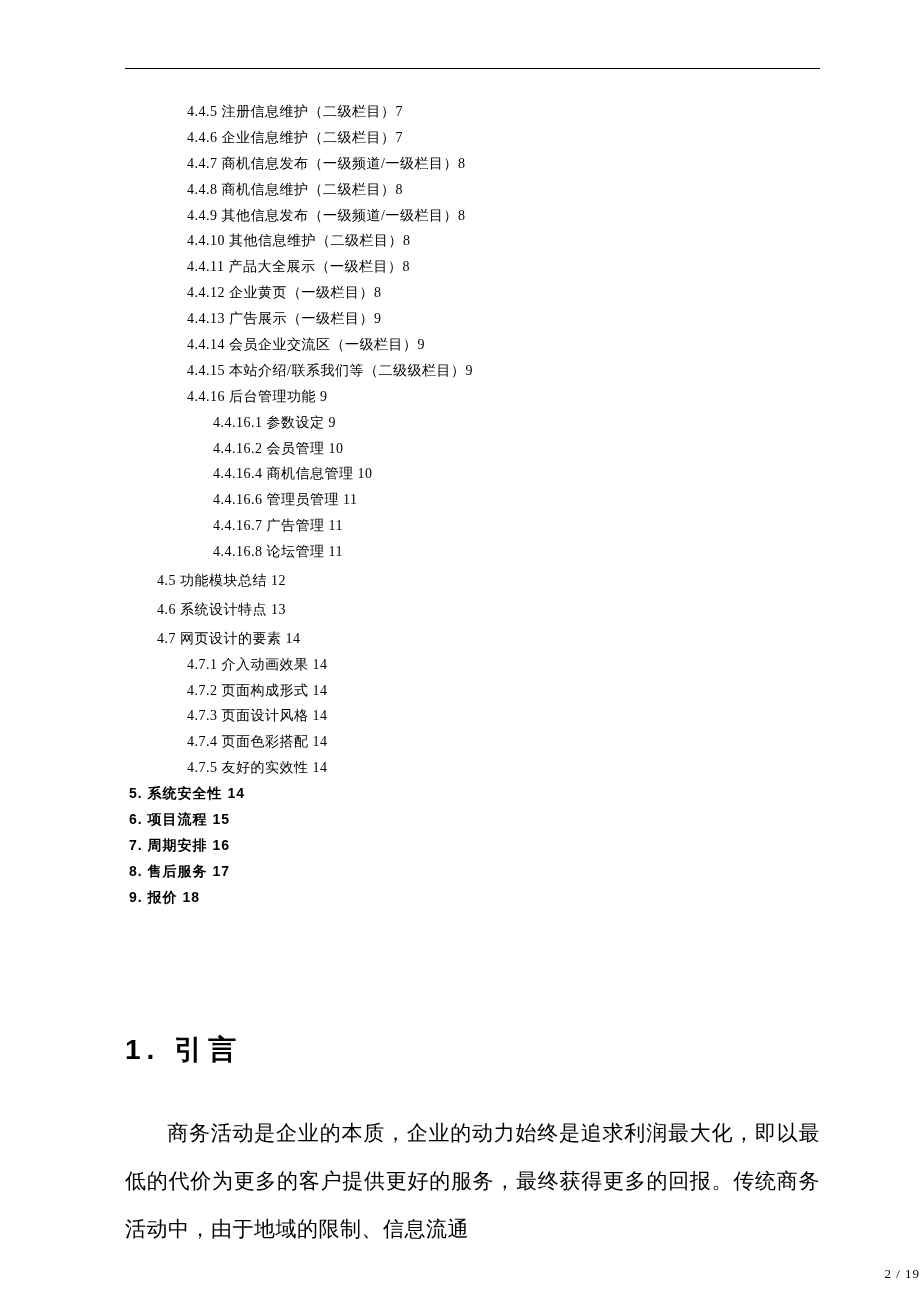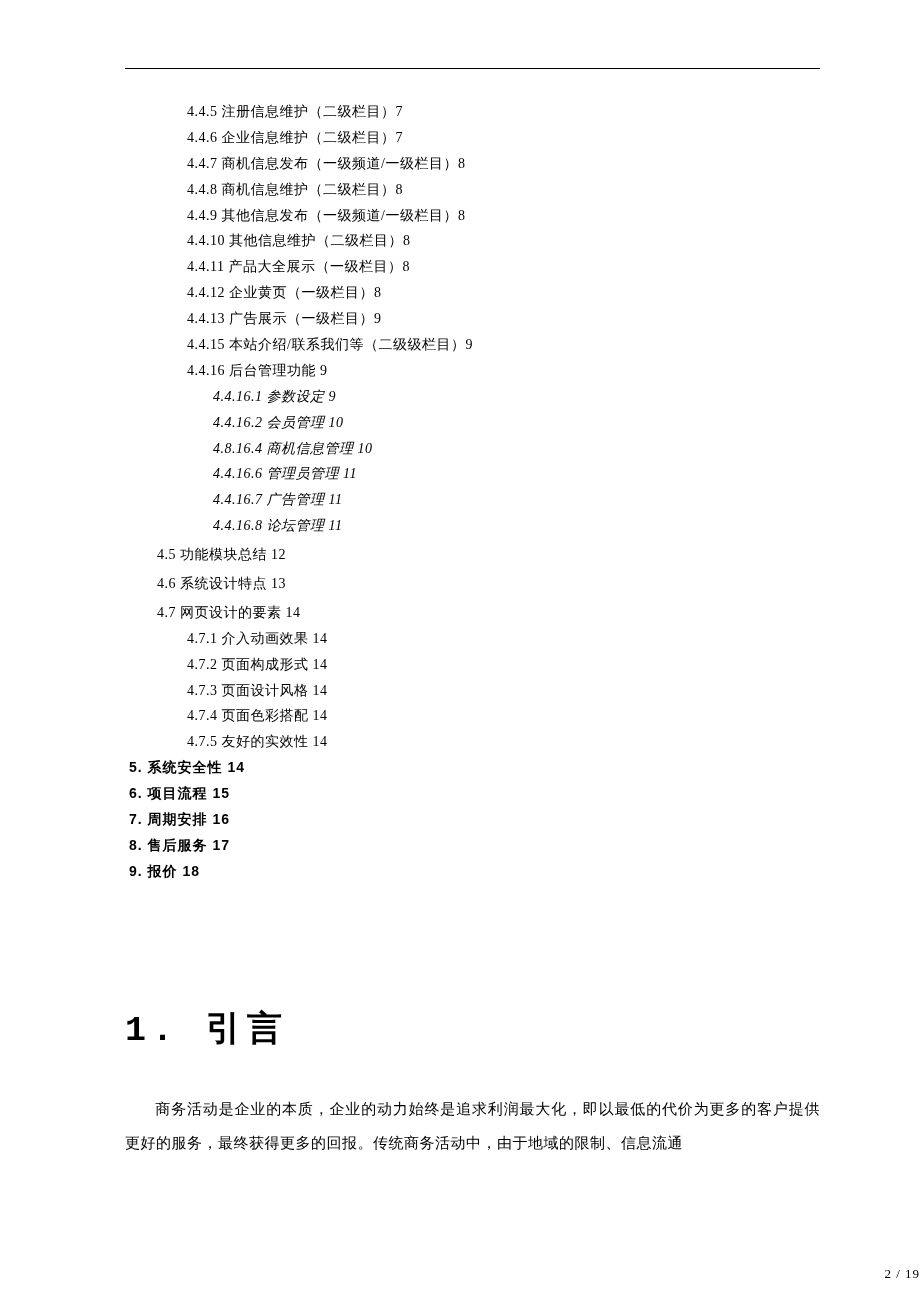--- a/index.html
+++ b/index.html
@@ -21,38 +21,38 @@
   .hr-top {
     border: none;
     border-top: 1px solid #000;
     margin: 0 0 30px 0;
   }
   .toc-block {
     line-height: 1.85;
     letter-spacing: 0.5px;
   }
   .toc-l3 { padding-left: 62px; }
-  .toc-l4 { padding-left: 88px; font-style: italic; }
+  .toc-l4 { padding-left: 88px; }
   .toc-l2 { padding-left: 32px; margin-top: 3px; }
   .toc-l3b { padding-left: 62px; }
   .toc-l1 {
     padding-left: 4px;
     font-family: Liberation Sans, sans-serif;
     font-weight: bold;
     letter-spacing: 1px;
   }
   h1.section-title {
-    font-family: Liberation Mono, monospace;
-    font-size: 35px;
+    font-family: Liberation Sans, sans-serif;
+    font-size: 28px;
     font-weight: bold;
     margin: 120px 0 40px 0;
     letter-spacing: 6px;
   }
   .body-text {
-    font-size: 15px;
+    font-size: 21px;
     line-height: 2.3;
     text-align: justify;
     letter-spacing: 0.5px;
   }
   .body-text .indent { display:inline-block; width: 2em; }
   .page-num {
     position: absolute;
     bottom: 20px;
     left: 0; right: 0;
     text-align: right;
@@ -71,26 +71,27 @@
 
     <div class="toc-l3">4.4.5 注册信息维护（二级栏目）7</div>
     <div class="toc-l3">4.4.6 企业信息维护（二级栏目）7</div>
     <div class="toc-l3">4.4.7 商机信息发布（一级频道/一级栏目）8</div>
     <div class="toc-l3">4.4.8 商机信息维护（二级栏目）8</div>
     <div class="toc-l3">4.4.9 其他信息发布（一级频道/一级栏目）8</div>
     <div class="toc-l3">4.4.10 其他信息维护（二级栏目）8</div>
     <div class="toc-l3">4.4.11 产品大全展示（一级栏目）8</div>
     <div class="toc-l3">4.4.12 企业黄页（一级栏目）8</div>
     <div class="toc-l3">4.4.13 广告展示（一级栏目）9</div>
+    <div class="toc-l3">4.4.14 会员企业交流区（一级栏目）9</div>
     <div class="toc-l3">4.4.15 本站介绍/联系我们等（二级级栏目）9</div>
     <div class="toc-l3">4.4.16 后台管理功能 9</div>
 
     <div class="toc-l4">4.4.16.1 参数设定 9</div>
     <div class="toc-l4">4.4.16.2 会员管理 10</div>
-    <div class="toc-l4">4.8.16.4 商机信息管理 10</div>
+    <div class="toc-l4">4.4.16.4 商机信息管理 10</div>
     <div class="toc-l4">4.4.16.6 管理员管理 11</div>
     <div class="toc-l4">4.4.16.7 广告管理 11</div>
     <div class="toc-l4">4.4.16.8 论坛管理 11</div>
 
     <div class="toc-l2">4.5 功能模块总结 12</div>
     <div class="toc-l2">4.6 系统设计特点 13</div>
     <div class="toc-l2">4.7 网页设计的要素 14</div>
 
     <div class="toc-l3b">4.7.1 介入动画效果 14</div>
     <div class="toc-l3b">4.7.2 页面构成形式 14</div>

